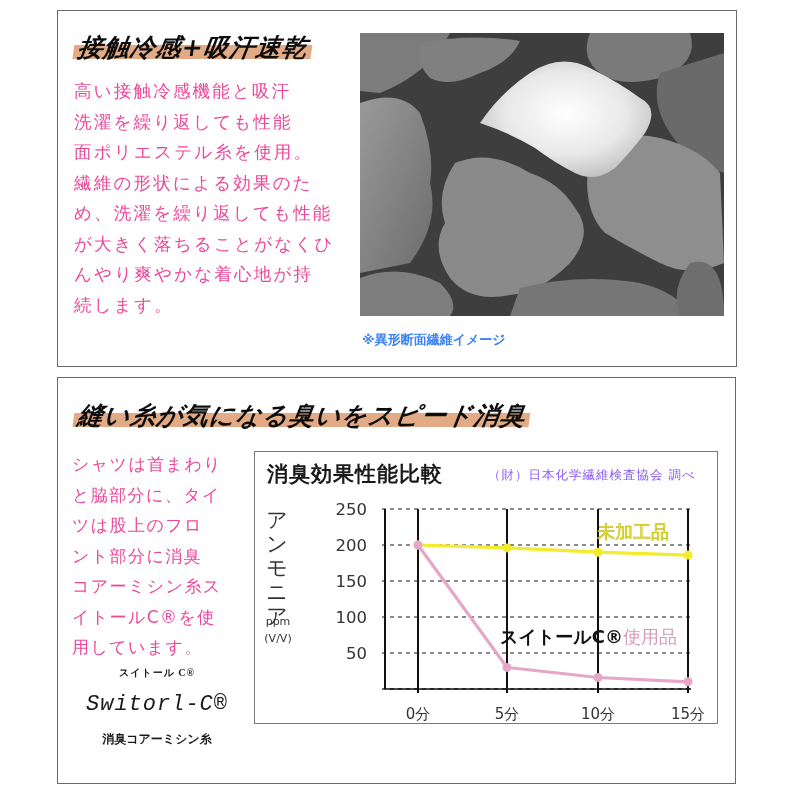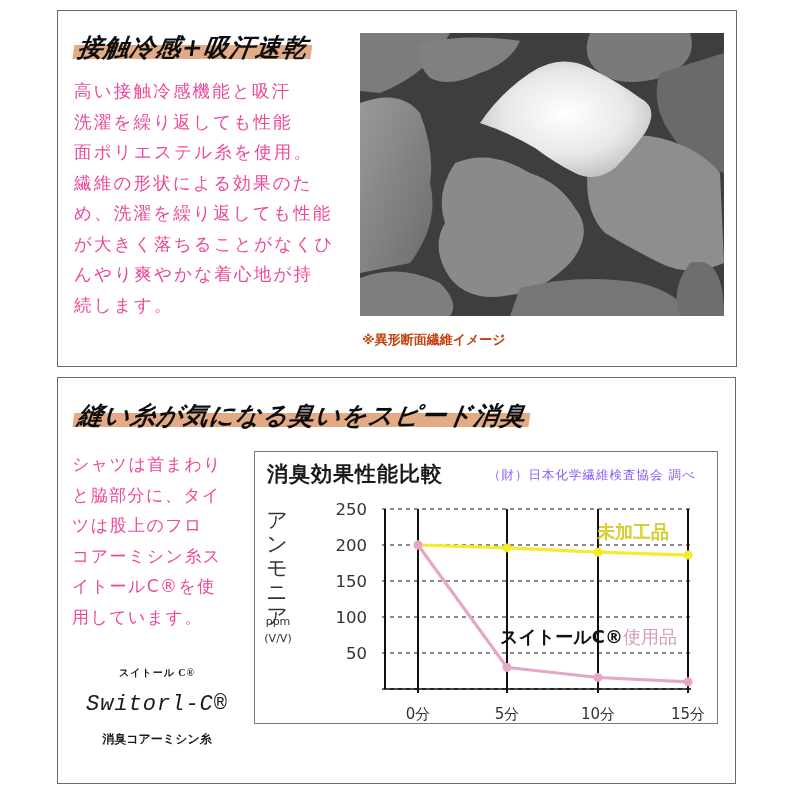--- a/index.html
+++ b/index.html
@@ -17,21 +17,21 @@
   .headline .hl span { position:relative; z-index:1; }
   #top-headline { left:16px; top:24px; font-size:25px; transform:skewX(-8deg); }
   #bottom-headline { left:16px; top:25px; font-size:25px; transform:skewX(-8deg); }
 
   .body-text { position:absolute; font-size:17.5px; line-height:30.5px; color:#ec4899; letter-spacing:2.2px; }
   #top-body { left:16px; top:65px; width:280px; }
   #bottom-body { left:14px; top:71px; width:175px; font-size:17px; line-height:30.5px; letter-spacing:1.4px; }
 
   #fiber-image { position:absolute; left:302px; top:22px; width:364px; height:283px; overflow:hidden;
                  background:#4a4a4a; }
-  #fiber-caption { position:absolute; left:304px; top:320px; font-size:13px; font-weight:bold; color:#c2410c; }
+  #fiber-caption { position:absolute; left:304px; top:320px; font-size:13px; font-weight:bold; color:#3b82f6; }
 
   #logo-block { position:absolute; left:24px; top:288px; width:150px; text-align:center; }
   #logo-kana { font-size:10px; font-weight:bold; letter-spacing:1px;font-family:Liberation Serif, serif; }
   #logo-script { font-family:Liberation Mono, monospace; font-style:italic; font-size:22px; margin-top:12px; letter-spacing:1px; }
   #logo-sub { font-size:12px; font-weight:bold; margin-top:14px; }
   #logo-main { font-size:23px; font-weight:bold; letter-spacing:2px; margin-top:0px; }
 
   #chart-box { position:absolute; left:196px; top:73px; width:464px; height:273px;
                border:1.5px solid #7a7a7a; box-sizing:border-box; background:#fff; }
   #chart-title { position:absolute; left:12px; top:8px; font-size:21px; font-weight:bold; color:#1a1a1a; letter-spacing:1px; }
@@ -87,20 +87,21 @@
 </div>
 
 <div id="panel-bottom" class="panel">
   <div id="bottom-headline" class="headline">
     <span class="hl"><span>縫い糸が気になる臭いをスピード消臭</span></span>
   </div>
   <div id="bottom-body" class="body-text">
     <div>シャツは首まわり</div>
     <div>と脇部分に、タイ</div>
     <div>ツは股上のフロ</div>
+    <div>ント部分に消臭</div>
     <div>コアーミシン糸ス</div>
     <div>イトールC®を使</div>
     <div>用しています。</div>
   </div>
 
   <div id="logo-block">
     <div id="logo-kana">スイトール C®</div>
     <div id="logo-script">Switorl-C®</div>
     <div id="logo-sub">消臭コアーミシン糸</div>
   </div>

